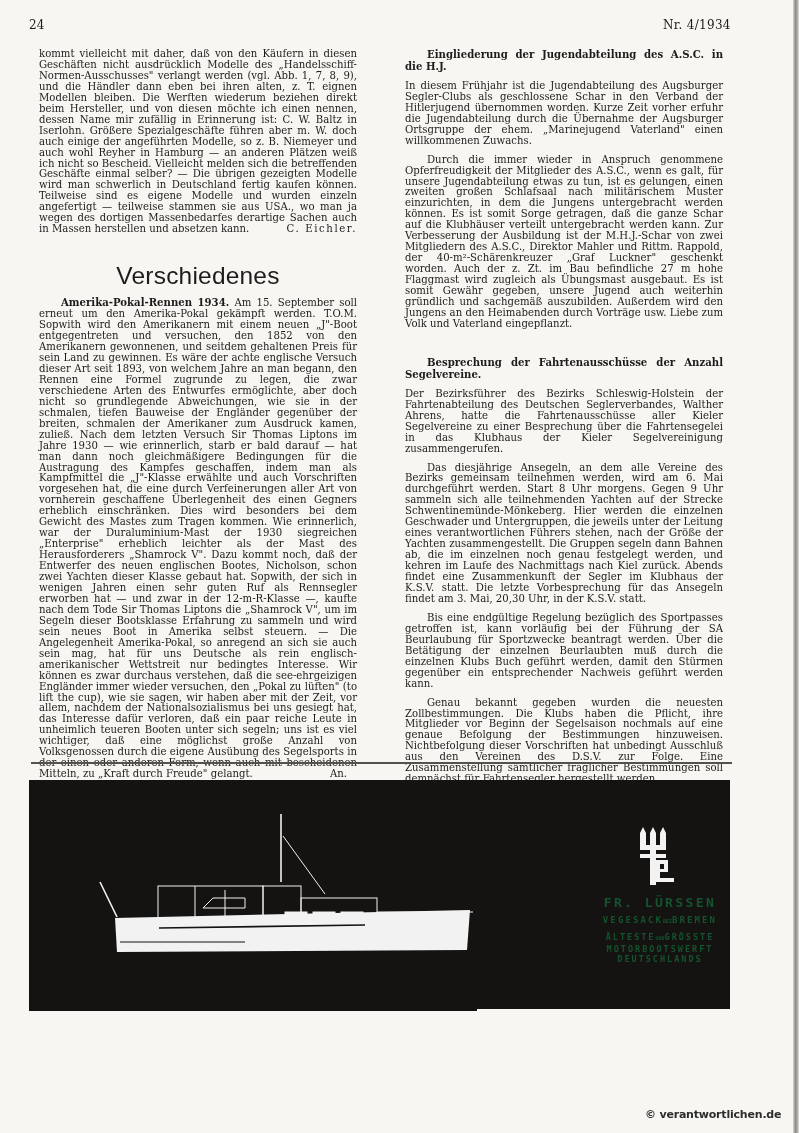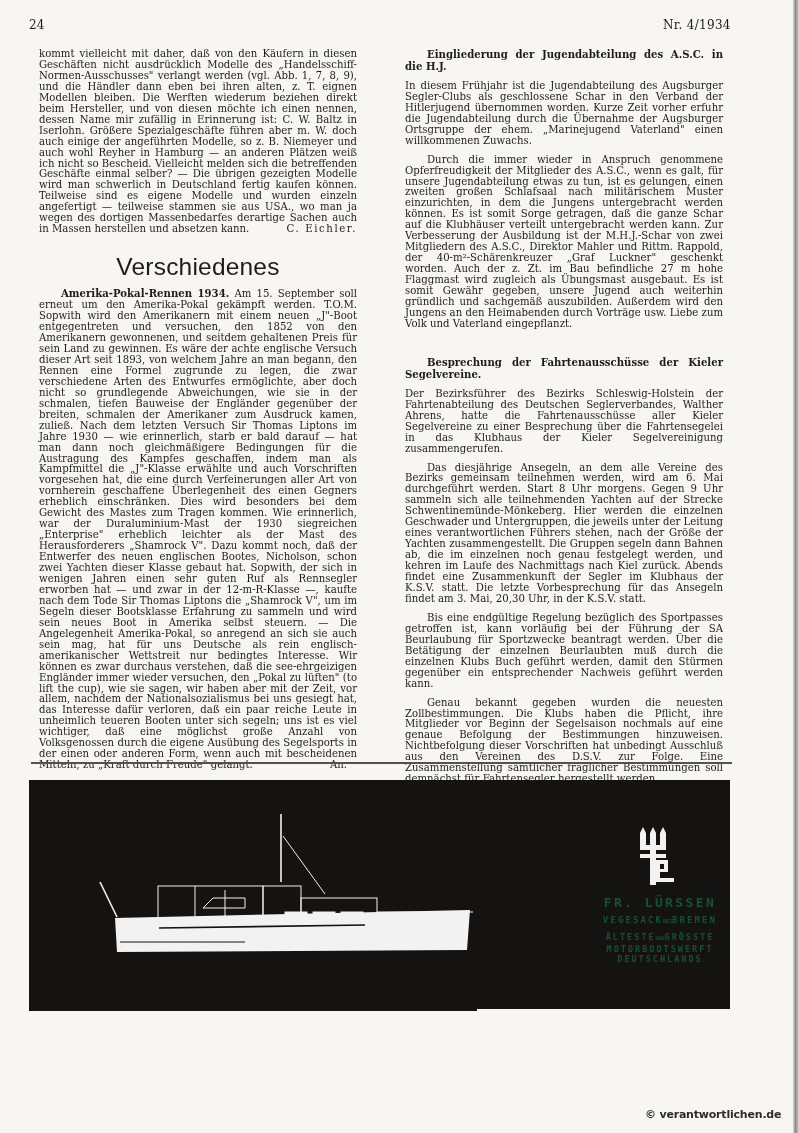--- a/index.html
+++ b/index.html
@@ -26,21 +26,21 @@
   .column p { margin: 8px; }
   .column p.indent { text-indent: 22px; }
   .column .gap { height: 11px; }
   .bold { font-weight: bold; }
   .signature { float: right; letter-spacing: 1.6px; }
   .signature-an { float: right; margin-right: 10px; }
 
   .section-heading {
     font-family: "Liberation Sans", "DejaVu Sans", sans-serif;
     font-size: 24.5px; line-height: 26px; text-align: center;
-    margin: 11px 0 2px 0; letter-spacing: 0.2px; font-weight: normal;
+    margin: 20px 0 2px 0; letter-spacing: 0.2px; font-weight: normal;
   }
 
   .rule {
     position: absolute; left: 31px; top: 762px; width: 445px; height: 1.5px;
     background: #55524e;
   }
   .rule2 {
     position: absolute; left: 476px; top: 762px; width: 256px; height: 1.5px;
     background: #55524e;
   }
@@ -100,21 +100,21 @@
 <div class="column col-right">
   <p class="indent">
     <span class="bold">Eingliederung der Jugendabteilung des A.S.C. in die H.J.</span>
   </p>
   <p>In diesem Frühjahr ist die Jugendabteilung des Augsburger Segler-Clubs als geschlossene Schar in den Verband der Hitlerjugend übernommen worden. Kurze Zeit vorher erfuhr die Jugendabteilung durch die Übernahme der Augsburger Ortsgruppe der ehem. „Marinejugend Vaterland" einen willkommenen Zuwachs.</p>
   <p class="indent">Durch die immer wieder in Anspruch genommene Opferfreudigkeit der Mitglieder des A.S.C., wenn es galt, für unsere Jugendabteilung etwas zu tun, ist es gelungen, einen zweiten großen Schlafsaal nach militärischem Muster einzurichten, in dem die Jungens untergebracht werden können. Es ist somit Sorge getragen, daß die ganze Schar auf die Klubhäuser verteilt untergebracht werden kann. Zur Verbesserung der Ausbildung ist der M.H.J.-Schar von zwei Mitgliedern des A.S.C., Direktor Mahler und Rittm. Rappold, der 40-m²-Schärenkreuzer „Graf Luckner" geschenkt worden. Auch der z. Zt. im Bau befindliche 27 m hohe Flaggmast wird zugleich als Übungsmast ausgebaut. Es ist somit Gewähr gegeben, unsere Jugend auch weiterhin gründlich und sachgemäß auszubilden. Außerdem wird den Jungens an den Heimabenden durch Vorträge usw. Liebe zum Volk und Vaterland eingepflanzt.</p>
 
   <div class="gap"></div>
 
   <p class="indent">
-    <span class="bold">Besprechung der Fahrtenausschüsse der Kieler Segelvereine.</span>
+    <span class="bold">Besprechung der Fahrtenausschüsse der Anzahl Segelvereine.</span>
   </p>
   <p>Der Bezirksführer des Bezirks Schleswig-Holstein der Fahrtenabteilung des Deutschen Seglerverbandes, Walther Ahrens, hatte die Fahrtenausschüsse aller Kieler Segelvereine zu einer Besprechung über die Fahrtensegelei in das Klubhaus der Kieler Segelvereinigung zusammengerufen.</p>
   <p class="indent">Das diesjährige Ansegeln, an dem alle Vereine des Bezirks gemeinsam teilnehmen werden, wird am 6. Mai durchgeführt werden. Start 8 Uhr morgens. Gegen 9 Uhr sammeln sich alle teilnehmenden Yachten auf der Strecke Schwentinemünde-Mönkeberg. Hier werden die einzelnen Geschwader und Untergruppen, die jeweils unter der Leitung eines verantwortlichen Führers stehen, nach der Größe der Yachten zusammengestellt. Die Gruppen segeln dann Bahnen ab, die im einzelnen noch genau festgelegt werden, und kehren im Laufe des Nachmittags nach Kiel zurück. Abends findet eine Zusammenkunft der Segler im Klubhaus der K.S.V. statt. Die letzte Vorbesprechung für das Ansegeln findet am 3. Mai, 20,30 Uhr, in der K.S.V. statt.</p>
   <p class="indent">Bis eine endgültige Regelung bezüglich des Sportpasses getroffen ist, kann vorläufig bei der Führung der SA Beurlaubung für Sportzwecke beantragt werden. Über die Betätigung der einzelnen Beurlaubten muß durch die einzelnen Klubs Buch geführt werden, damit den Stürmen gegenüber ein entsprechender Nachweis geführt werden kann.</p>
   <p class="indent">Genau bekannt gegeben wurden die neuesten Zollbestimmungen. Die Klubs haben die Pflicht, ihre Mitglieder vor Beginn der Segelsaison nochmals auf eine genaue Befolgung der Bestimmungen hinzuweisen. Nichtbefolgung dieser Vorschriften hat unbedingt Ausschluß aus den Vereinen des D.S.V. zur Folge. Eine Zusammenstellung sämtlicher fraglicher Bestimmungen soll demnächst für Fahrtensegler hergestellt werden.</p>
   <p class="indent">Die Skagerrak-Gedächtnis-Geschwaderfahrt auf der Kieler Förde findet im Anschluß an die 2. Frühjahrswettfahrt auf der Kieler Förde statt. Teilnahme ist Pflicht. Boote, die nicht teilnehmen können, müssen ihr Fernbleiben begründen. Zur Kieler Woche kommen Geschwader aus Osten und Norden.</p>
 </div>
 
 <div class="rule"></div>
 <div class="rule2"></div>

